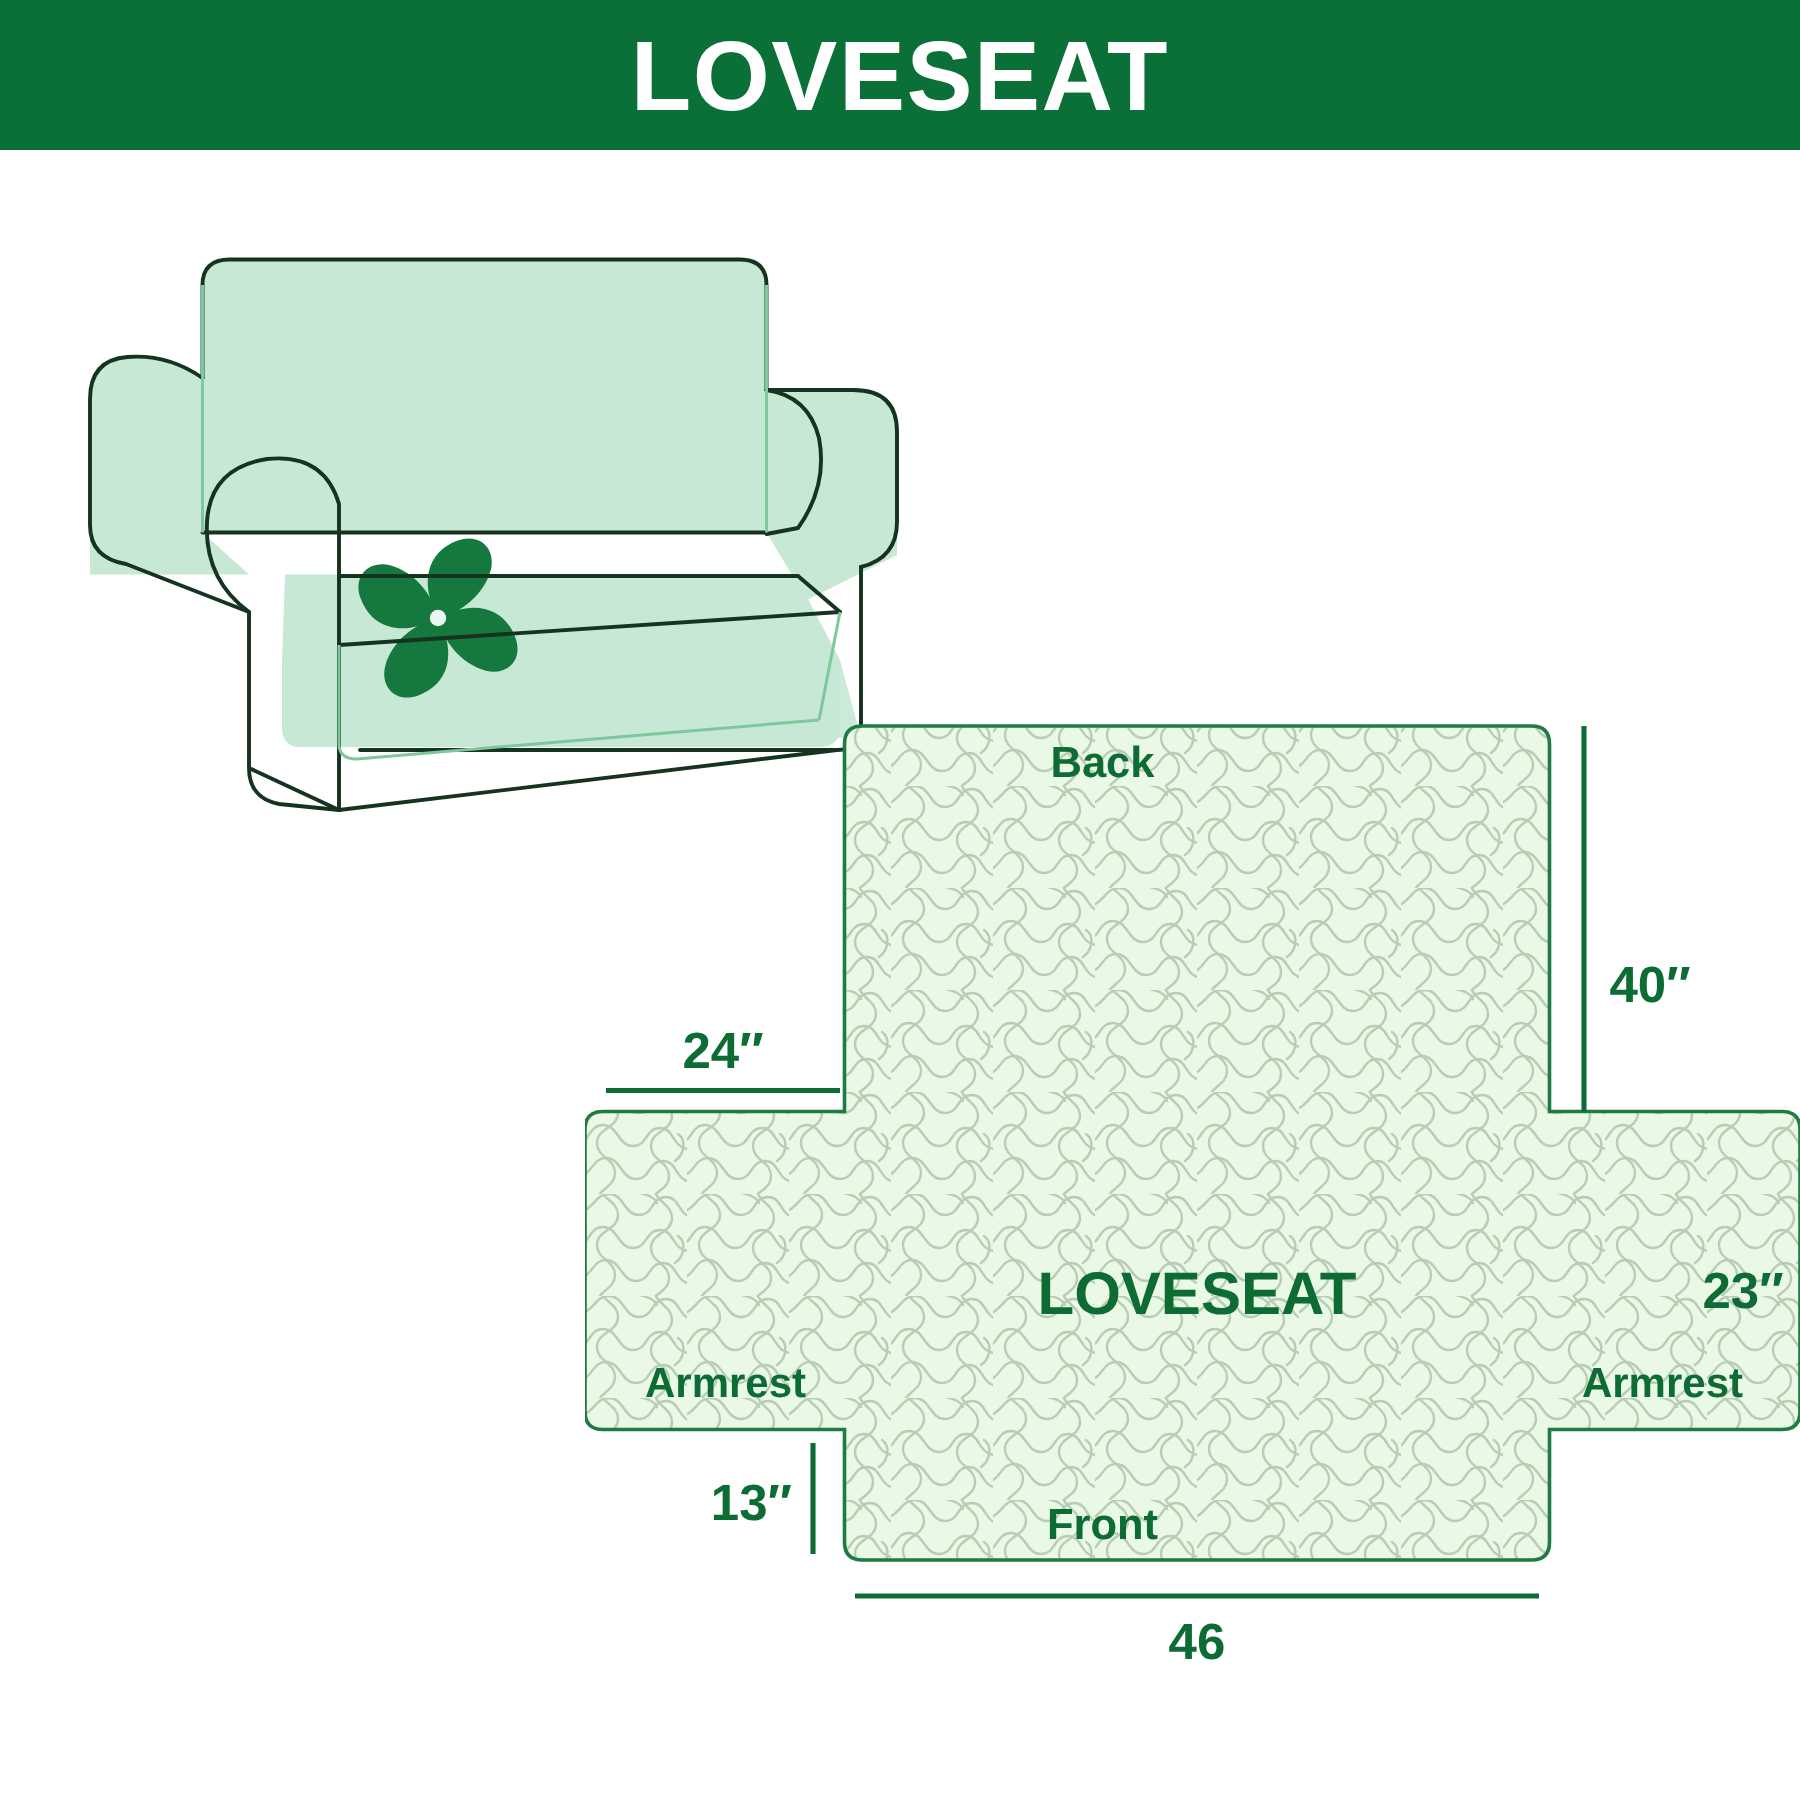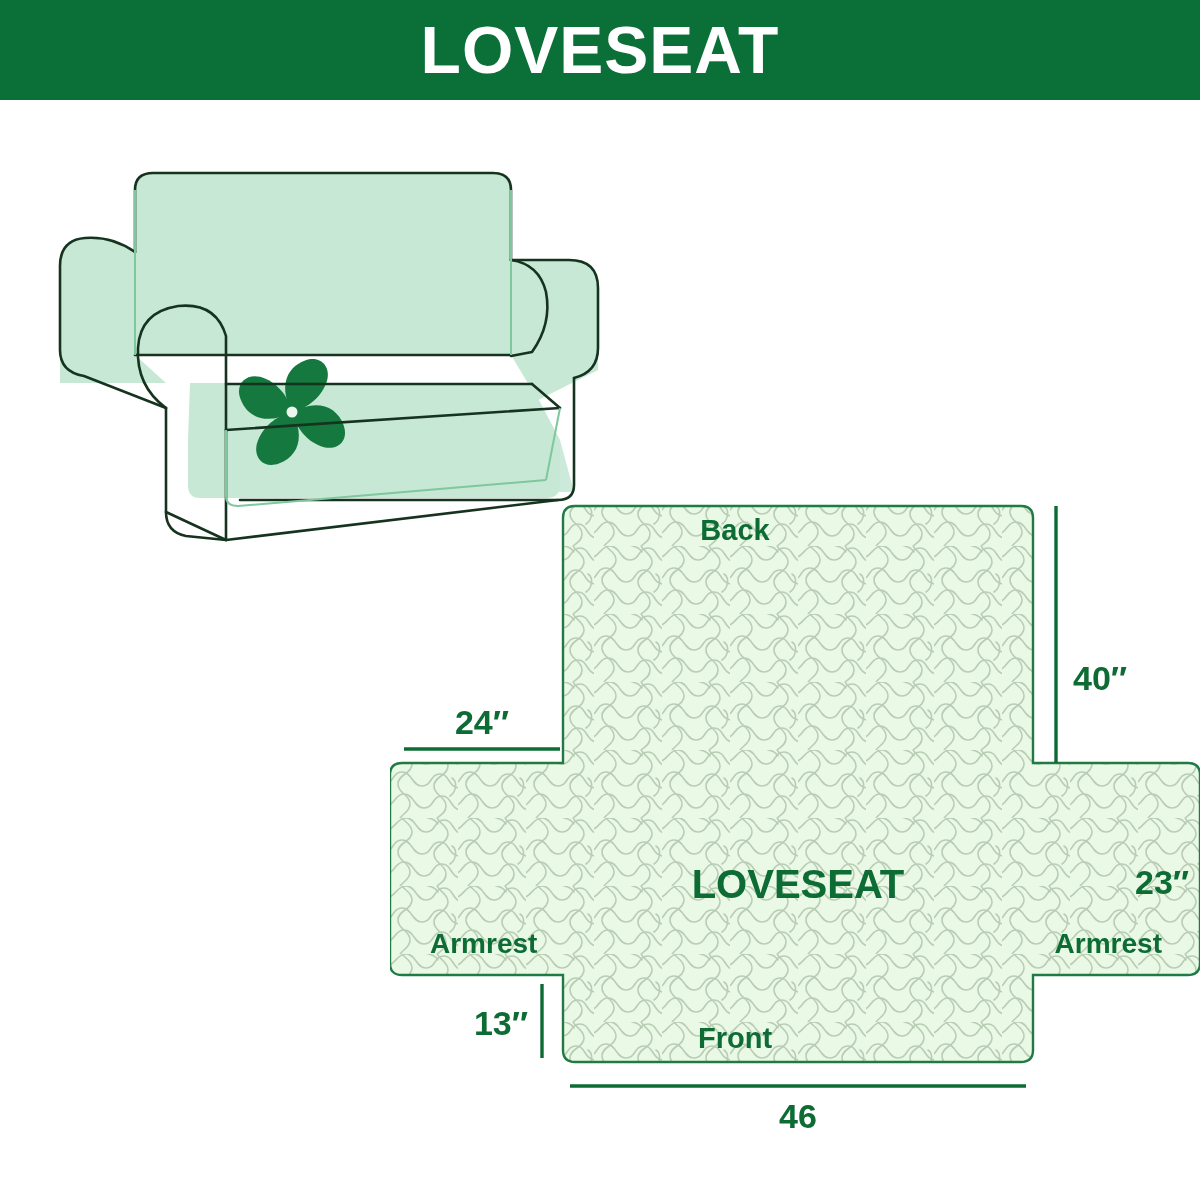--- a/index.html
+++ b/index.html
@@ -28,21 +28,21 @@
   }
 
   
   .sofa-wrap{
     position:absolute;left:40px;top:140px;width:640px;height:410px;
   }
   .sofa-svg{display:block;width:100%;height:100%;}
 
   
   .diagram-wrap{
-    position:absolute;left:390px;top:478px;width:810px;height:680px;
+    position:absolute;left:390px;top:456px;width:810px;height:680px;
   }
   .diagram-svg{display:block;width:100%;height:100%;}
 
   .dim-label{
     font-family:"Liberation Sans", sans-serif;
     font-weight:bold;
     fill:#0d6b34;
   }
   .part-label{
     font-family:"Liberation Sans", sans-serif;

